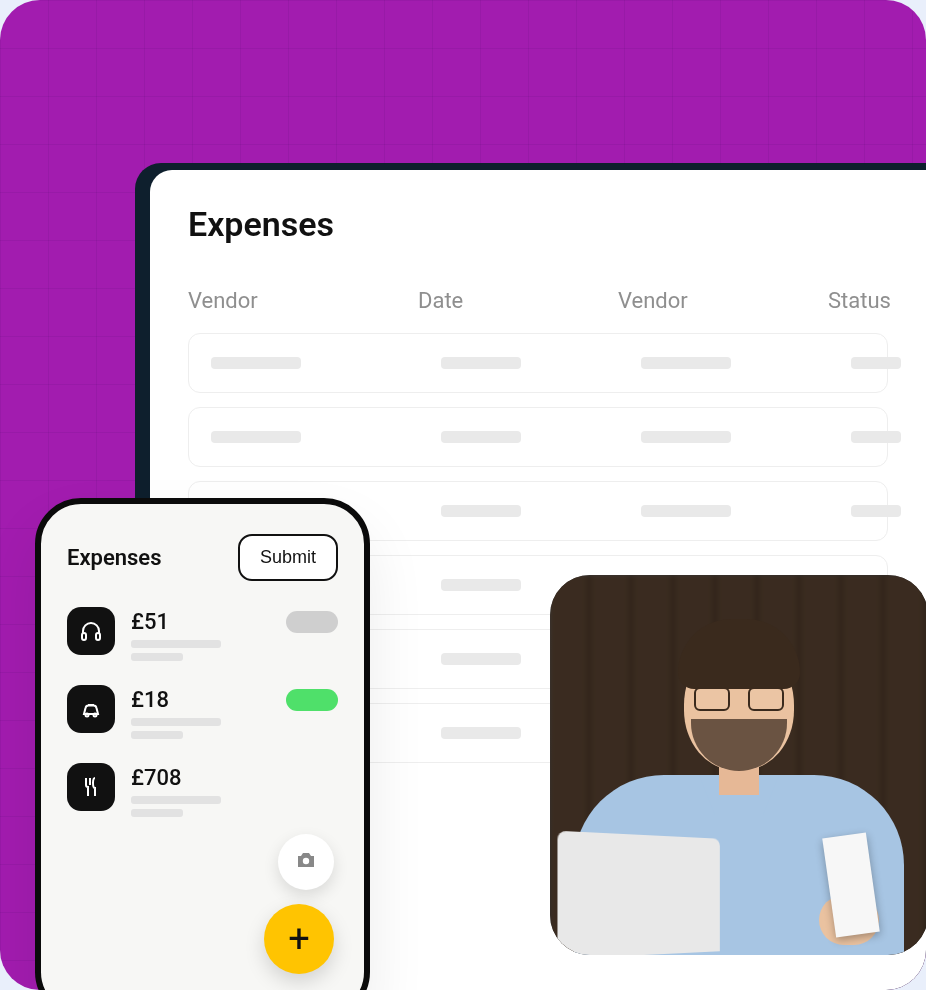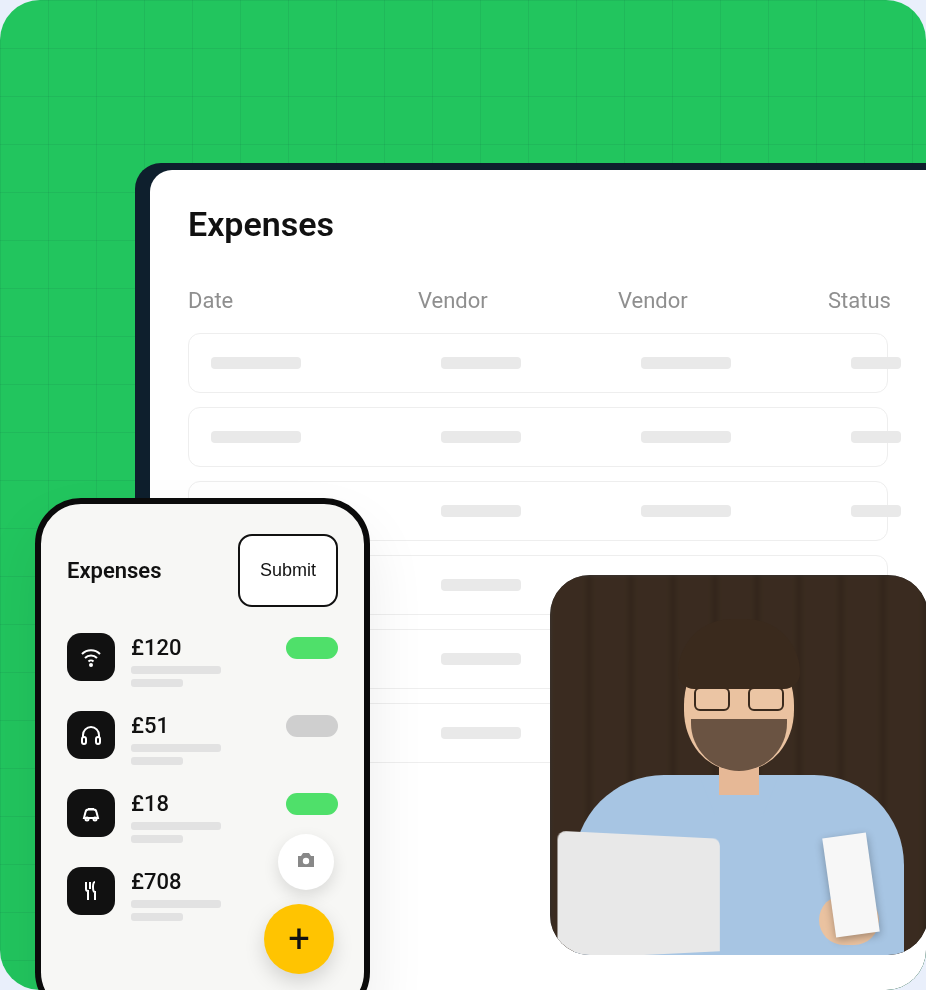--- a/index.html
+++ b/index.html
@@ -17,21 +17,21 @@
     inset: 0;
     background-image:
       linear-gradient(to right, rgba(0,0,40,0.06) 1px, transparent 1px),
       linear-gradient(to bottom, rgba(0,0,40,0.06) 1px, transparent 1px);
     background-size: 48px 48px;
   }
   .main-card {
     position: absolute;
     left: 0; top: 0; right: 0; bottom: 0;
     border-radius: 40px;
-    background: #22c55e;
+    background: #a21caf;
     overflow: hidden;
   }
   
   .desktop-panel-shadow {
     position: absolute;
     left: 135px;
     top: 163px;
     right: 0;
     bottom: 0;
     background: #0e1f2d;
@@ -103,21 +103,21 @@
   }
   .phone-header h2 {
     font-size: 22px;
     font-weight: 600;
     color: #111;
   }
   .submit-btn {
     background: #fff;
     border: 2px solid #111;
     border-radius: 14px;
-    padding: 24px 20px;
+    padding: 11px 20px;
     font-size: 18px;
     font-weight: 500;
     color: #111;
     cursor: pointer;
   }
   .exp-list { display: flex; flex-direction: column; gap: 24px; }
   .exp-item { display: flex; align-items: flex-start; gap: 16px; position: relative; }
   .exp-icon {
     width: 48px; height: 48px;
     background: #111;
@@ -277,22 +277,22 @@
 </head>
 <body>
 
 <div class="main-card">
   <div class="grid-bg"></div>
 
   <div class="desktop-panel-shadow"></div>
   <div class="desktop-panel">
     <h1>Expenses</h1>
     <div class="desktop-cols">
+      <div>Vendor</div>
       <div>Date</div>
-      <div>Vendor</div>
       <div>Vendor</div>
       <div style="text-align:center">Status</div>
     </div>
     <div class="desktop-rows">
       <div class="desktop-row">
         <div class="skel w90"></div>
         <div class="skel w80"></div>
         <div class="skel w90"></div>
         <div class="skel w50" style="justify-self:end"></div>
       </div>
@@ -329,36 +329,20 @@
     </div>
   </div>
 
   <div class="phone">
     <div class="phone-header">
       <h2>Expenses</h2>
       <button class="submit-btn">Submit</button>
     </div>
     <div class="exp-list">
 
-      <div class="exp-item">
-        <div class="exp-icon">
-          <svg viewBox="0 0 24 24">
-              <path d="M3 9c5-5 13-5 18 0"></path>
-              <path d="M6 13c3.3-3.3 8.7-3.3 12 0"></path>
-              <path d="M9.5 16.5c1.4-1.4 3.6-1.4 5 0"></path>
-              <circle cx="12" cy="20" r="1" fill="#fff"></circle>
-            </svg>
-        </div>
-        <div class="exp-body">
-          <div class="exp-amount">£120</div>
-          <div class="exp-skel1"></div>
-          <div class="exp-skel2"></div>
-        </div>
-        <div class="status-pill status-green"></div>
-      </div>
 
       <div class="exp-item">
         <div class="exp-icon">
           <svg viewBox="0 0 24 24">
               <path d="M4 14v-2a8 8 0 0 1 16 0v2"></path>
               <rect x="3" y="14" width="4" height="7" rx="2"></rect>
               <rect x="17" y="14" width="4" height="7" rx="2"></rect>
             </svg>
         </div>
         <div class="exp-body">

